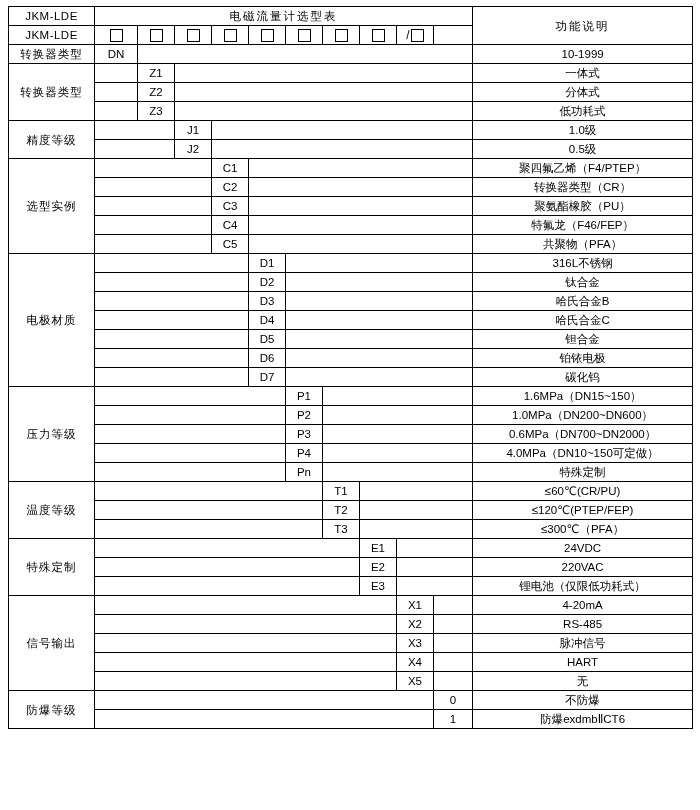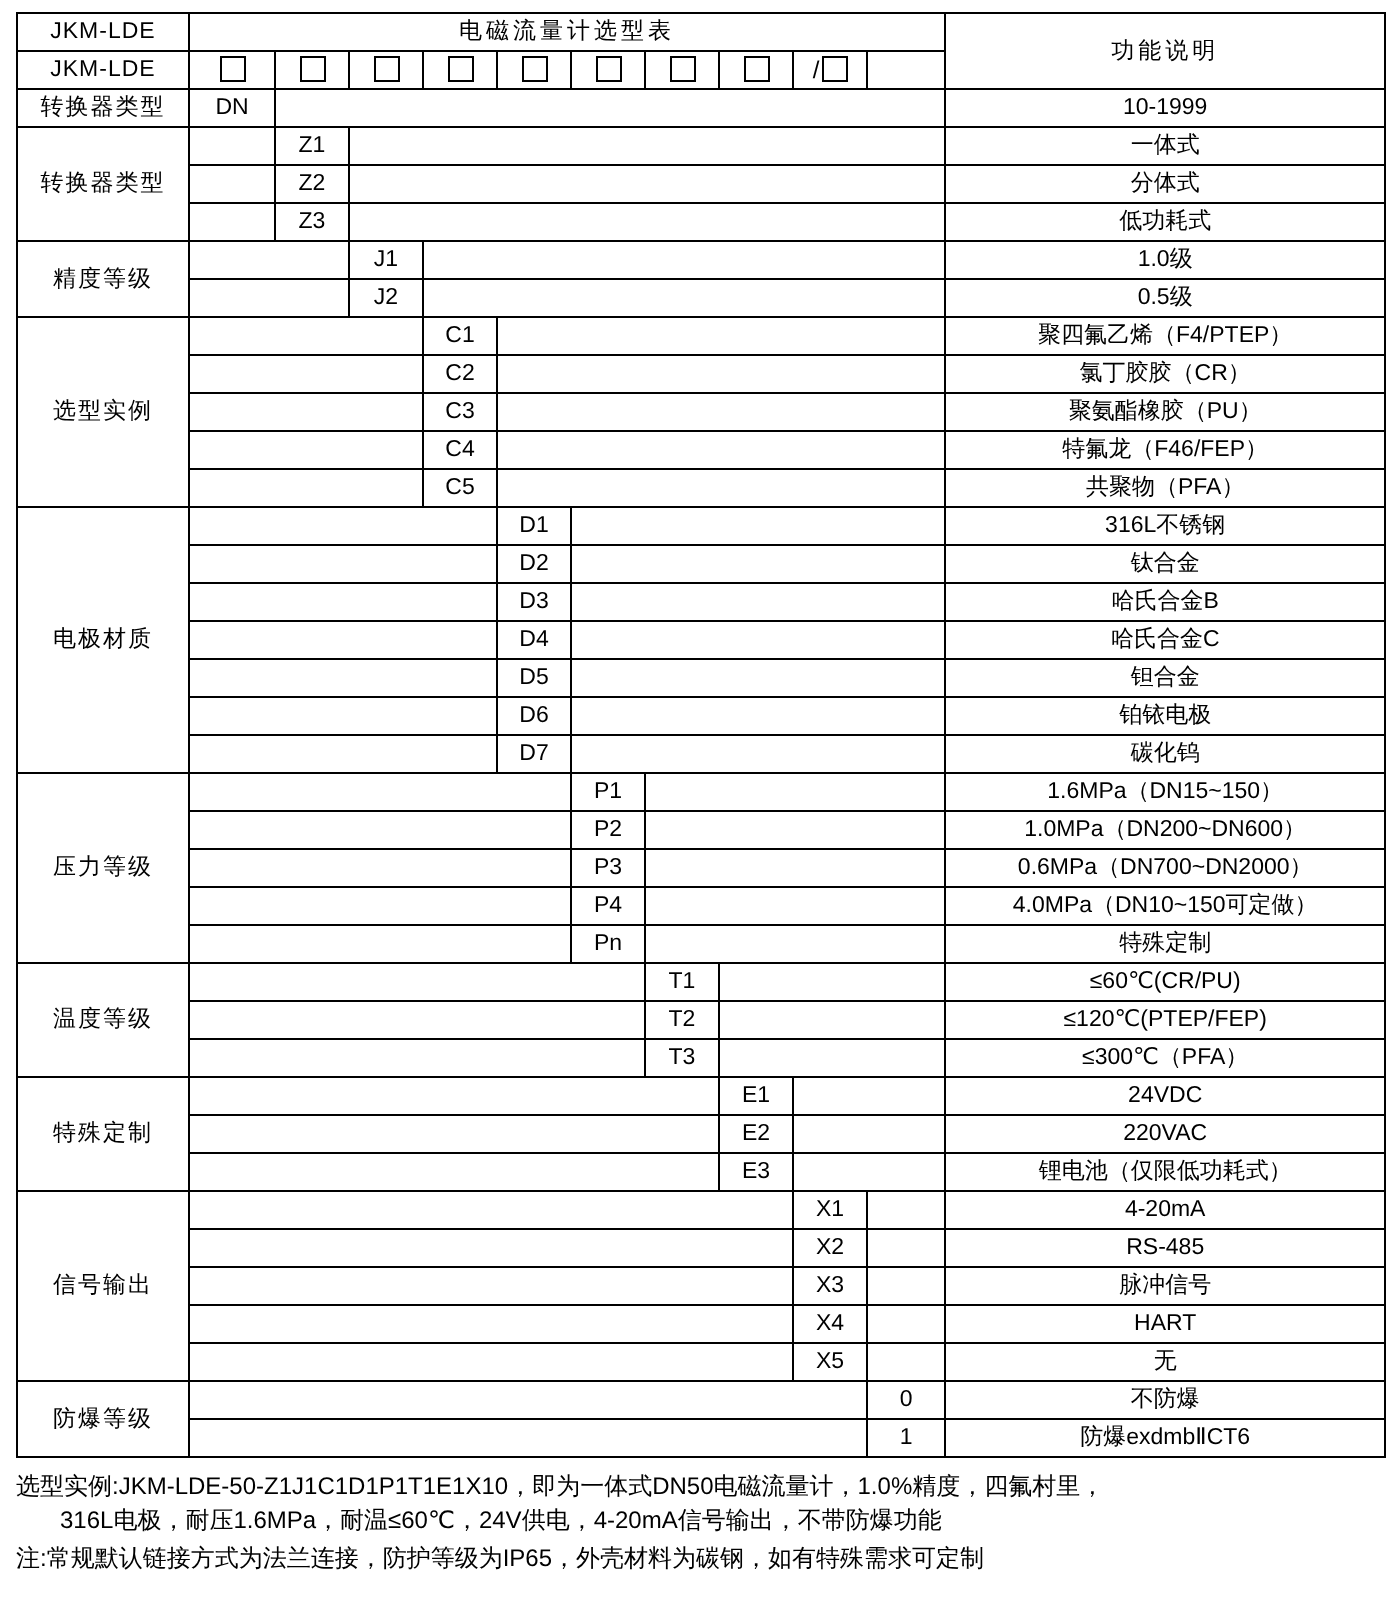--- a/index.html
+++ b/index.html
@@ -170,21 +170,21 @@
       <td class="rowlabel" rowspan="5">选型实例</td>
       <td colspan="3" class="blank"></td>
       <td class="code">C1</td>
       <td colspan="6" class="blank"></td>
       <td class="desc">聚四氟乙烯（F4/PTEP）</td>
     </tr>
     <tr>
       <td colspan="3" class="blank"></td>
       <td class="code">C2</td>
       <td colspan="6" class="blank"></td>
-      <td class="desc">氯丁胶胶（CR）</td>
+      <td class="desc">转换器类型（CR）</td>
     </tr>
     <tr>
       <td colspan="3" class="blank"></td>
       <td class="code">C3</td>
       <td colspan="6" class="blank"></td>
       <td class="desc">聚氨酯橡胶（PU）</td>
     </tr>
     <tr>
       <td colspan="3" class="blank"></td>
       <td class="code">C4</td>
@@ -353,18 +353,13 @@
       <td class="desc">不防爆</td>
     </tr>
     <tr>
       <td colspan="9" class="blank"></td>
       <td class="code">1</td>
       <td class="desc">防爆exdmbⅡCT6</td>
     </tr>
   </tbody>
     </table>
 
-  <div class="notes">
-    <div>选型实例:JKM-LDE-50-Z1J1C1D1P1T1E1X10，即为一体式DN50电磁流量计，1.0%精度，四氟村里，</div>
-    <div class="note-indent">316L电极，耐压1.6MPa，耐温≤60℃，24V供电，4-20mA信号输出，不带防爆功能</div>
-    <div class="note-last">注:常规默认链接方式为法兰连接，防护等级为IP65，外壳材料为碳钢，如有特殊需求可定制</div>
-  </div>
 </div>
 
 </body></html>

